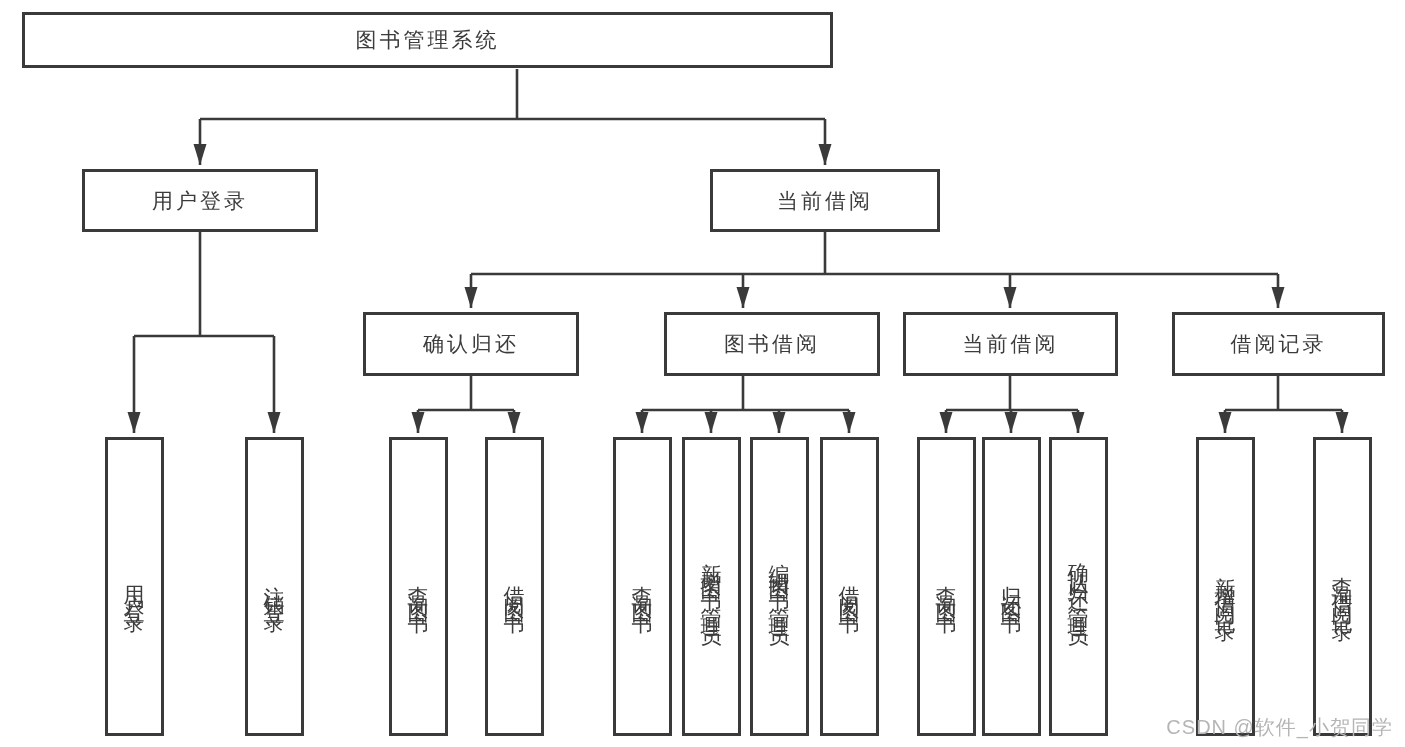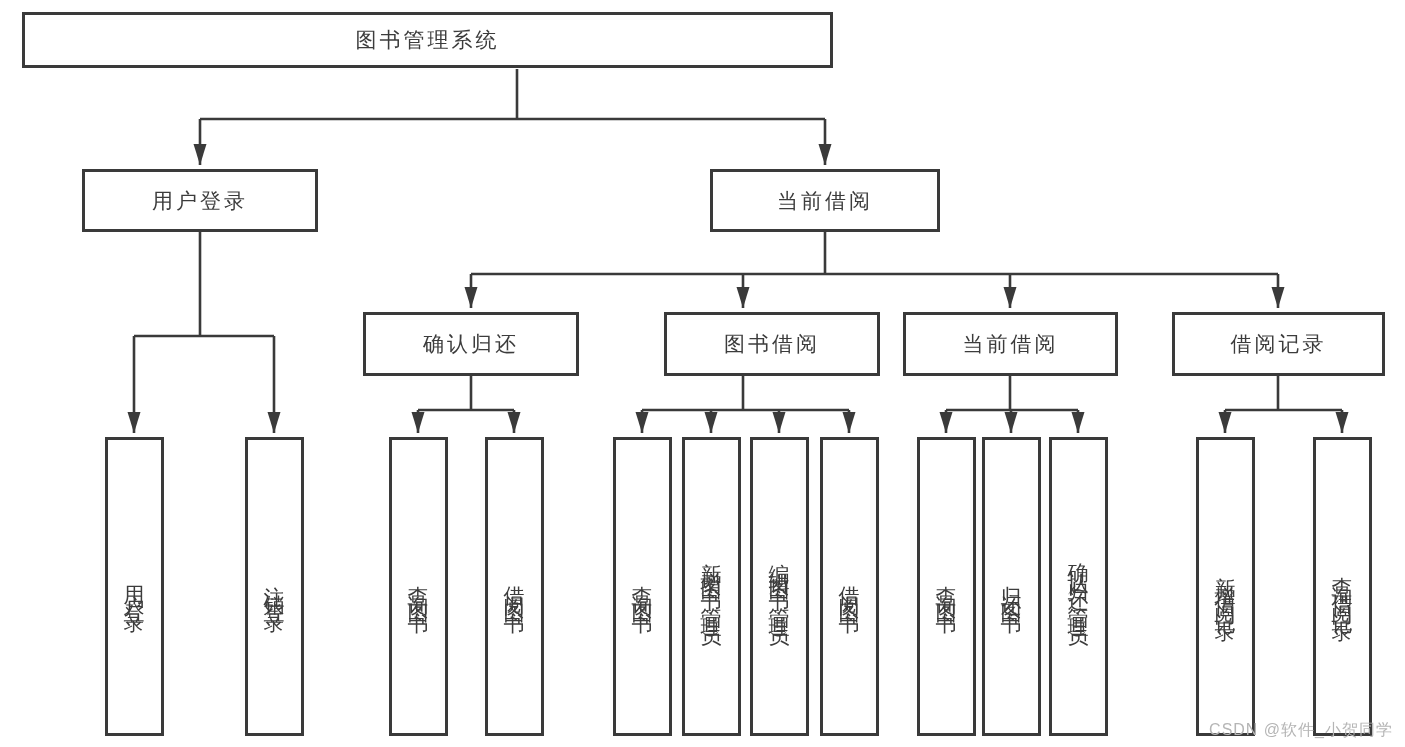--- a/index.html
+++ b/index.html
@@ -57,21 +57,21 @@
     font-size: 21px;
     letter-spacing: 9px;
     line-height: 1;
     color: var(--text, #3c3c3c);
     white-space: nowrap;
   }
   .watermark {
     position: absolute;
     right: 12px;
     bottom: 6px;
-    font-size: 16px;
+    font-size: 20px;
     letter-spacing: 1px;
     color: var(--watermark, #b5b5b5);
     white-space: nowrap;
     pointer-events: none;
   }
 </style>
 </head>
 <body>
 
 <div class="stage">

